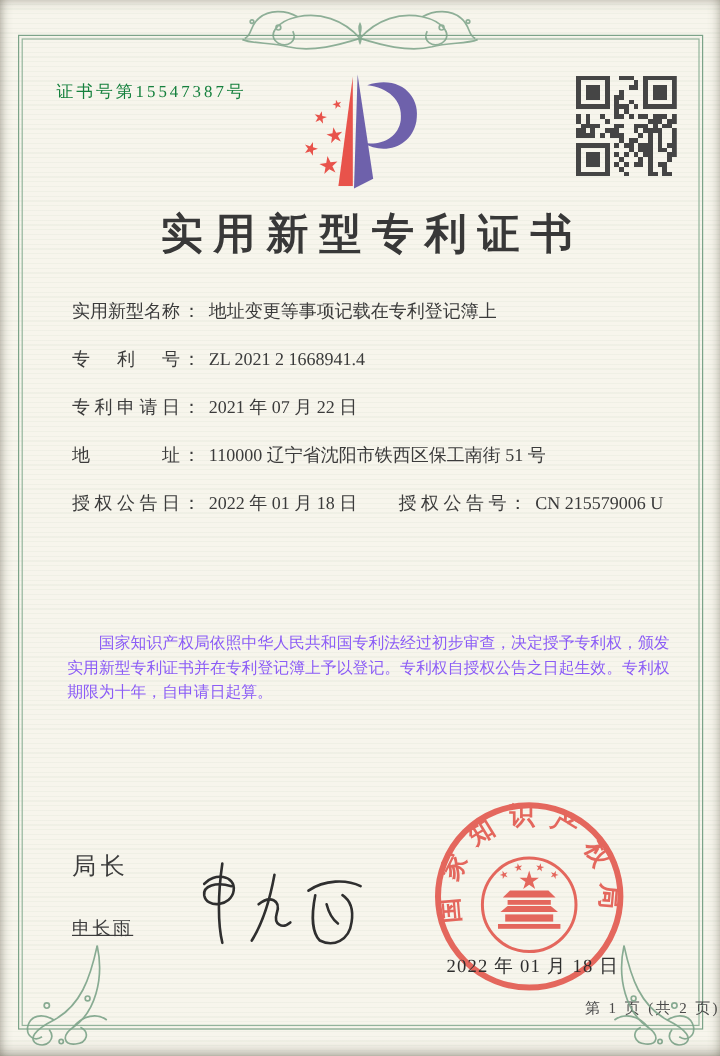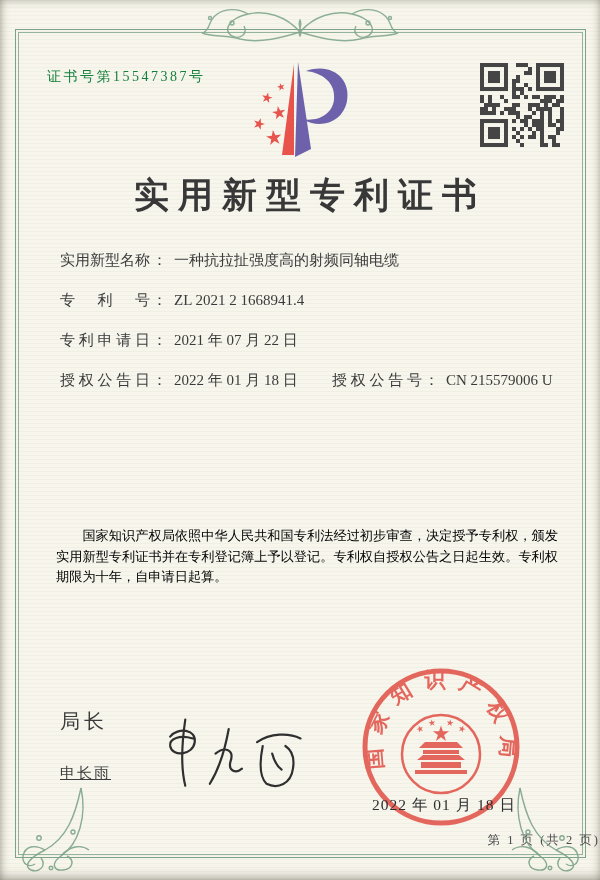--- a/index.html
+++ b/index.html
@@ -28,21 +28,21 @@
   .title{position:absolute;left:0;right:0;top:172px;margin:0;text-align:center;
     font-size:35px;font-weight:700;letter-spacing:9px;color:#383838;padding-left:20px;}
 
   .fields{position:absolute;left:60px;right:30px;top:248px;font-size:15px;color:#3b3b3b;}
   .frow{line-height:24px;margin-bottom:16px;position:relative;white-space:nowrap;}
   .flabel{display:inline-block;width:90px;text-align:justify;text-align-last:justify;}
   .fcolon{display:inline-block;margin:0 7px 0 2px;}
   .grant-right{position:absolute;left:272px;top:0;}
 
   .paras{position:absolute;left:56px;right:42px;top:526px;font-size:13.2px;line-height:20.5px;
-    color:#000000;text-align:justify;}
+    color:#8b5cf6;text-align:justify;}
   .paras p{margin:0;text-indent:2em;}
 
   .sig-title{position:absolute;left:60px;top:708px;font-size:20px;letter-spacing:4px;}
   .sig-name{position:absolute;left:60px;top:764px;font-size:15px;letter-spacing:2px;text-decoration:underline;}
   .signature{position:absolute;left:145px;top:712px;}
   .signature path{stroke:#2f2f2f;stroke-width:2.3;fill:none;stroke-linecap:round;}
 
   .seal{position:absolute;left:360px;top:666px;opacity:.88;z-index:3;}
   .seal-date{position:absolute;left:372px;top:795px;font-size:15.5px;color:#2d2d2d;
     letter-spacing:1px;z-index:6;}
@@ -340,27 +340,30 @@
     <rect x="15" y="20" width="1" height="1"></rect>
     <rect x="16" y="20" width="1" height="1"></rect>
     <rect x="18" y="20" width="1" height="1"></rect>
     <rect x="19" y="20" width="1" height="1"></rect>
   </svg>
 
 <h1 class="title">实用新型专利证书</h1>
 
 <div class="fields">
   <div class="frow">
-    <span class="flabel">实用新型名称</span><span class="fcolon">：</span><span>一种抗拉扯强度高的射频同轴电缆</span>
+    <span class="flabel">实用新型名称</span><span class="fcolon">：</span><span>地址变更等事项记载在专利登记簿上</span>
   </div>
   <div class="frow">
     <span class="flabel">专利号</span><span class="fcolon">：</span><span>ZL 2021 2 1668941.4</span>
   </div>
   <div class="frow">
     <span class="flabel">专利申请日</span><span class="fcolon">：</span><span>2021 年 07 月 22 日</span>
+  </div>
+  <div class="frow">
+    <span class="flabel">地址</span><span class="fcolon">：</span><span>110000 辽宁省沈阳市铁西区保工南街 51 号</span>
   </div>
   <div class="frow">
     <span class="flabel">授权公告日</span><span class="fcolon">：</span><span>2022 年 01 月 18 日</span>
     <span class="grant-right"><span class="flabel">授权公告号</span><span class="fcolon">：</span><span>CN 215579006 U</span></span>
   </div>
 </div>
 
 <div class="paras">
   <p>国家知识产权局依照中华人民共和国专利法经过初步审查，决定授予专利权，颁发实用新型专利证书并在专利登记簿上予以登记。专利权自授权公告之日起生效。专利权期限为十年，自申请日起算。</p>
 </div>

